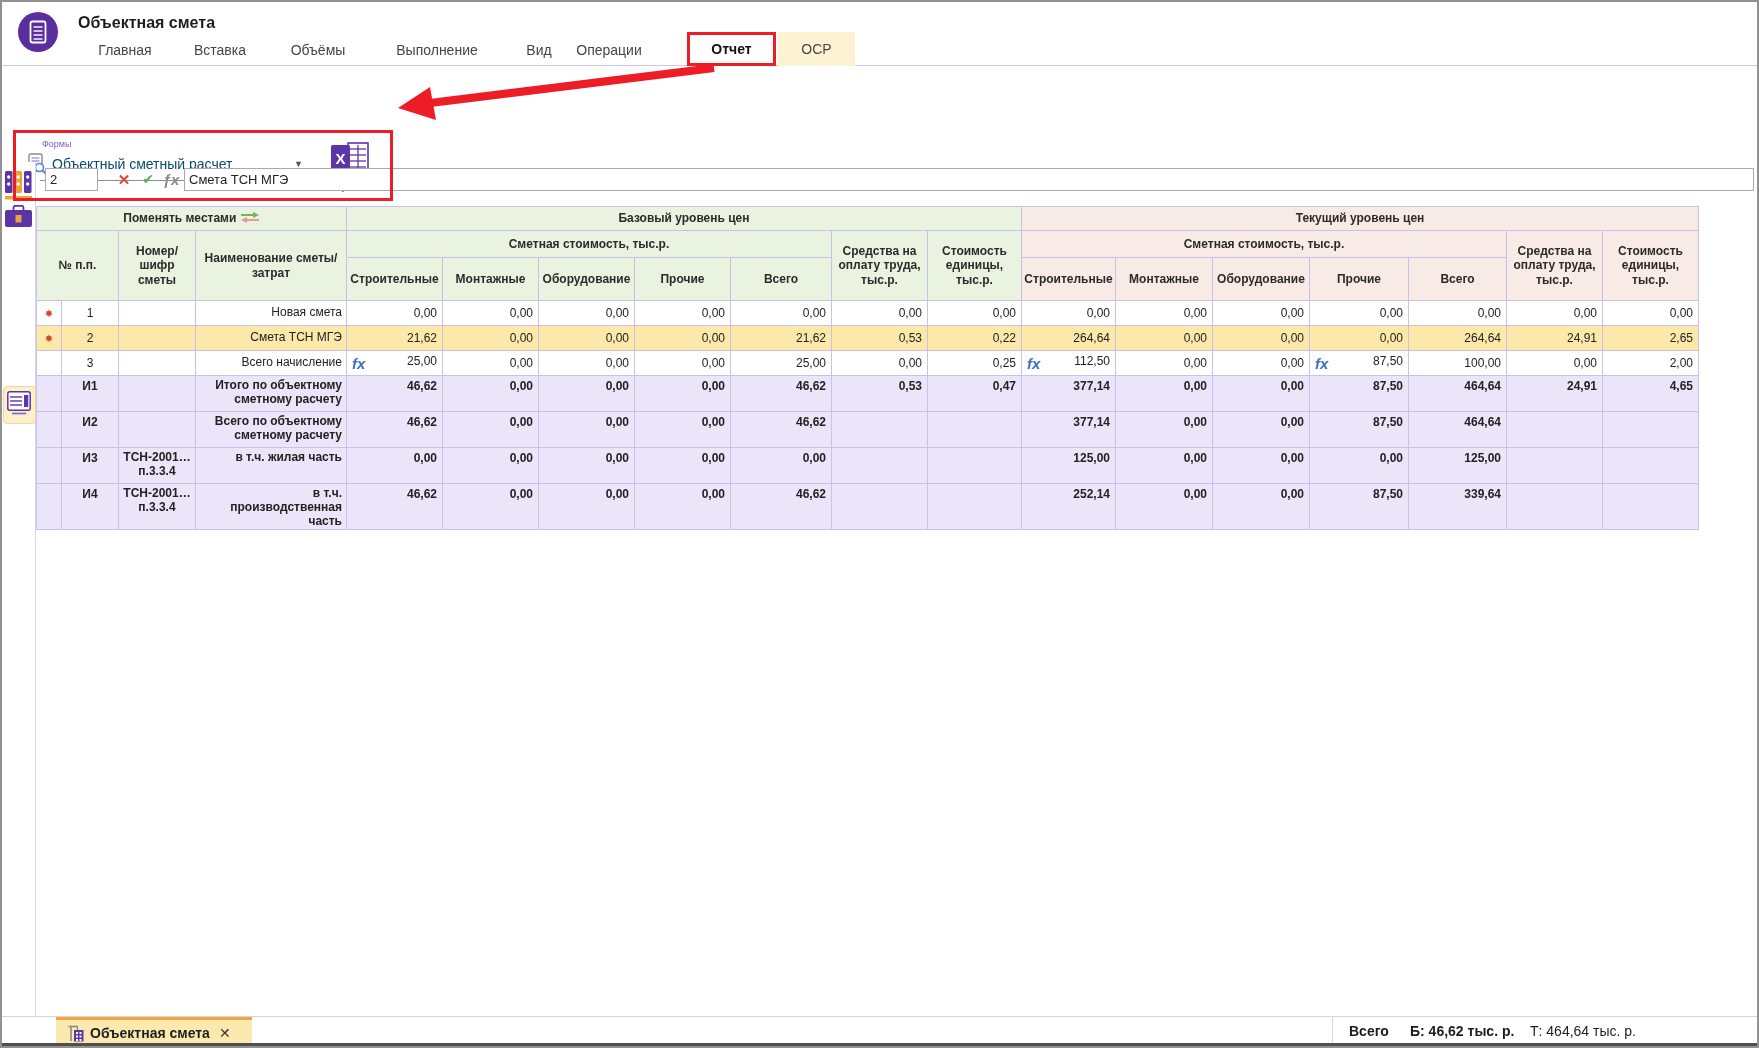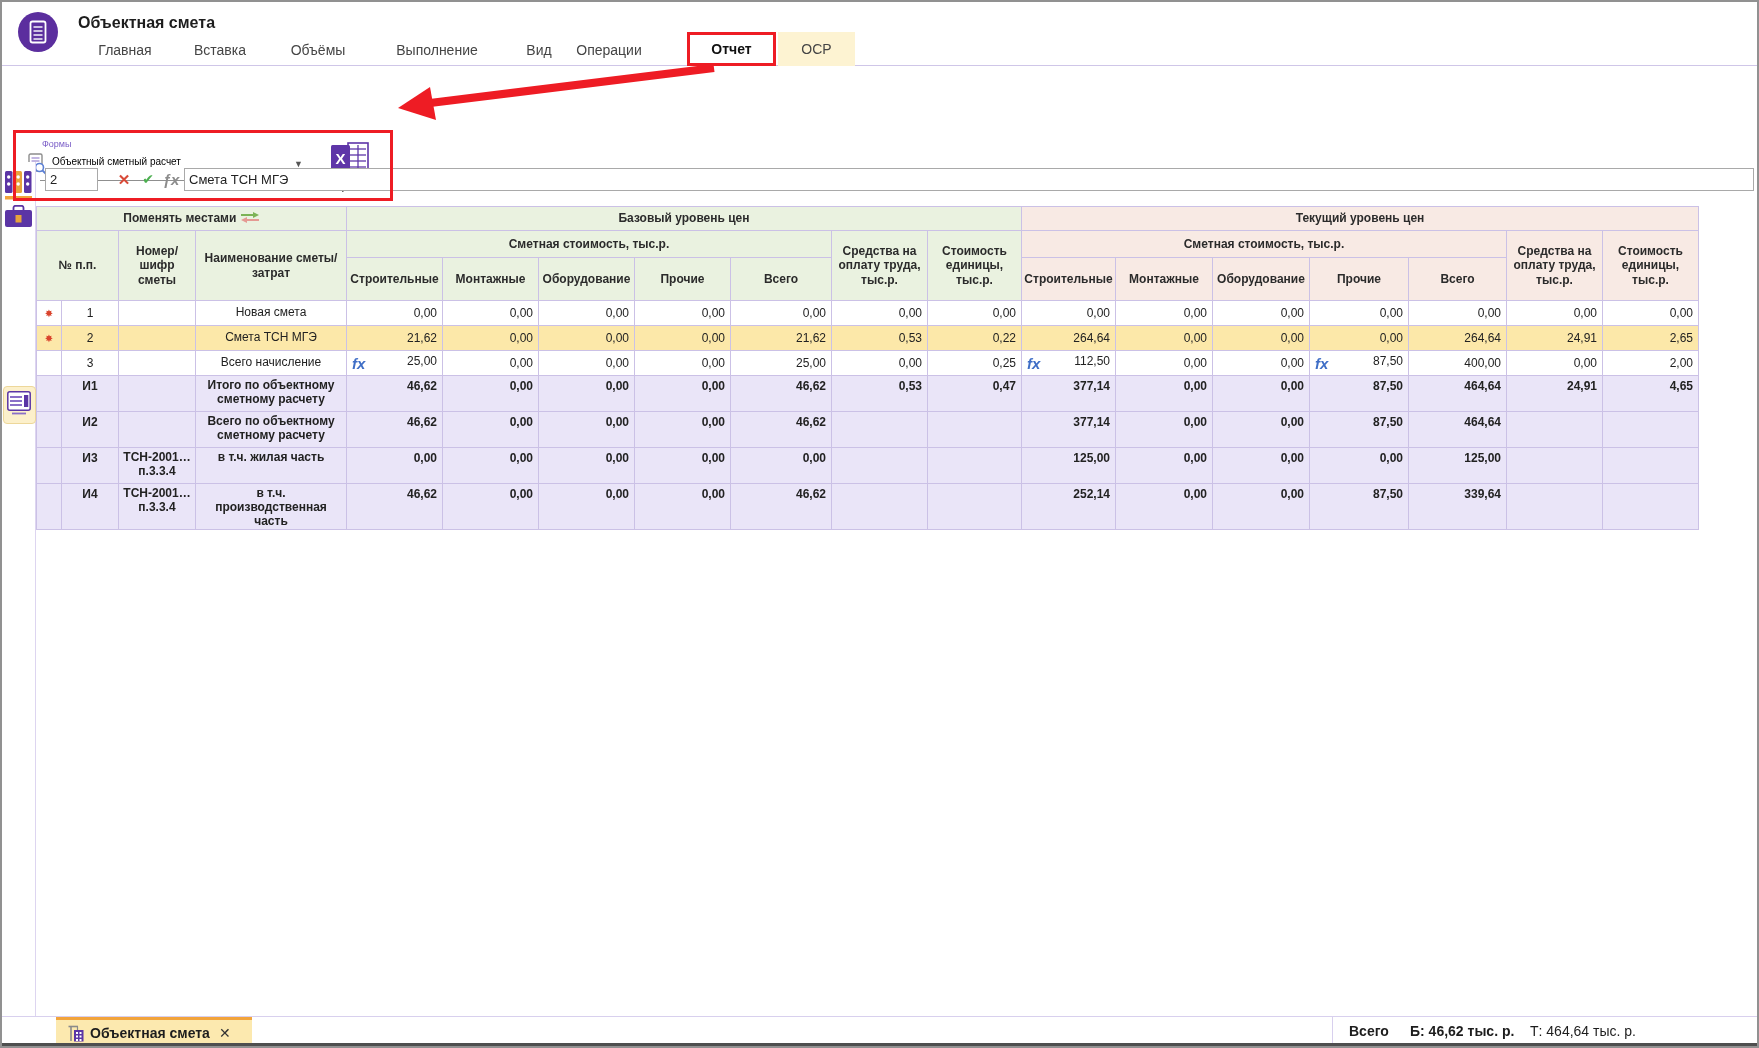--- a/index.html
+++ b/index.html
@@ -16,21 +16,21 @@
   .tab{position:absolute;top:34px;height:28px;line-height:28px;text-align:center;font-size:14px;color:#454545;cursor:default;}
   .tab-report-box{position:absolute;left:685px;top:30px;width:89px;height:34px;background:#fff;border:3px solid #ee1c24;box-sizing:border-box;z-index:5;}
   .tab-report-box .lbl{display:block;width:100%;height:100%;line-height:28px;text-align:center;font-size:14px;font-weight:700;color:#111;}
   .tab-osr-box{position:absolute;left:776px;top:30px;width:77px;height:34px;background:#fdf3d2;z-index:4;}
   .tab-osr-box .lbl{display:block;width:100%;height:100%;line-height:34px;text-align:center;font-size:14px;color:#454545;}
   
   .ribbon{position:absolute;left:0;top:64px;width:100%;height:96px;background:#fff;}
   .forms-redbox{position:absolute;left:11px;top:64px;width:380px;height:71px;border:3px solid #ee1c24;box-sizing:border-box;z-index:6;}
   .form-field-label{position:absolute;left:40px;top:73px;font-size:9px;color:#7b5ec7;}
   .form-icon{position:absolute;left:26px;top:87px;}
-  .form-value{position:absolute;left:50px;top:90px;width:230px;font-size:10px;color:#000000;white-space:nowrap;}
+  .form-value{position:absolute;left:50px;top:90px;width:230px;font-size:14px;color:#0c4a6e;white-space:nowrap;}
   .form-underline{position:absolute;left:38px;top:114px;width:250px;height:1px;background:#8f8f8f;}
   .form-caret{position:absolute;left:292px;top:93px;font-size:9px;color:#555;}
   .save-btn{position:absolute;left:316px;top:76px;width:64px;height:58px;text-align:center;cursor:default;}
   .save-btn svg{display:block;margin:0 auto;}
   .save-lbl{font-size:12px;color:#222;margin-top:2px;}
   .group-caption{position:absolute;left:11px;top:141px;width:380px;text-align:center;font-size:12px;color:#767676;}
   .anno{position:absolute;left:0;top:0;width:900px;height:200px;z-index:9;pointer-events:none;}
   
   .rail{position:absolute;left:0;top:160px;width:34px;height:854px;background:#fff;border-right:1px solid #ddd5f0;box-sizing:border-box;}
   .rail-ic{position:absolute;left:3px;cursor:default;}
@@ -41,21 +41,21 @@
   
   .tblwrap{position:absolute;left:34px;top:204px;}
   table{border-collapse:collapse;table-layout:fixed;font:12px "Liberation Sans",sans-serif;}
   th,td{border:1px solid #cbc1e6;overflow:hidden;box-sizing:border-box;}
   th{font-weight:700;text-align:center;padding:1px 2px;line-height:1.18;color:#2b2b2b;}
   .g{background:#eaf2e0;} .p{background:#f8eae4;}
   td{background:#fff;padding:0 2px;vertical-align:middle;}
   td.mark{color:#d9432c;font-size:10px;text-align:center;padding:0;}
   td.num{text-align:center;}
   td.code{text-align:center;font-weight:700;line-height:1.15;white-space:pre-line;}
-  td.name{text-align:center;padding:1px 4px;line-height:1.15;}
+  td.name{text-align:right;padding:1px 4px;line-height:1.15;}
   td.val{text-align:right;padding:0 5px;}
   tr.r-sm{height:25px;} tr.r-lg{height:36px;}
   tr.r-lg td{vertical-align:top;padding-top:3px;}
   tr.hl td{background:#fce8a9;}
   tr.total td{background:#eae5f8;font-weight:700;}
   .fxm{color:#3f6ec6;font-style:italic;font-weight:700;font-size:15px;float:left;margin-top:1px;}
   
   .botline{position:absolute;left:0;top:1014px;width:100%;height:1px;background:#d8d0ee;}
   .doc-tab{position:absolute;left:54px;top:1015px;width:196px;height:29px;background:#fce9af;border-top:3px solid #f2a43b;box-sizing:border-box;display:flex;align-items:center;padding-left:12px;cursor:default;}
   .doc-tab .t{font-size:14px;font-weight:700;color:#1d1d1d;margin-left:6px;}
@@ -271,21 +271,21 @@
           <td class="val">0,00</td>
           <td class="val">0,00</td>
           <td class="val">0,00</td>
           <td class="val">25,00</td>
           <td class="val">0,00</td>
           <td class="val">0,25</td>
           <td class="val"><span class="fxm">fx</span>112,50</td>
           <td class="val">0,00</td>
           <td class="val">0,00</td>
           <td class="val"><span class="fxm">fx</span>87,50</td>
-          <td class="val">400,00</td>
+          <td class="val">100,00</td>
           <td class="val">0,00</td>
           <td class="val">2,00</td>
         </tr>
         <tr class="r-lg total">
           <td class="mark"></td>
           <td class="num">И1</td>
           <td class="code"></td>
           <td class="name">Итого по объектному сметному расчету</td>
           <td class="val">46,62</td>
           <td class="val">0,00</td>

